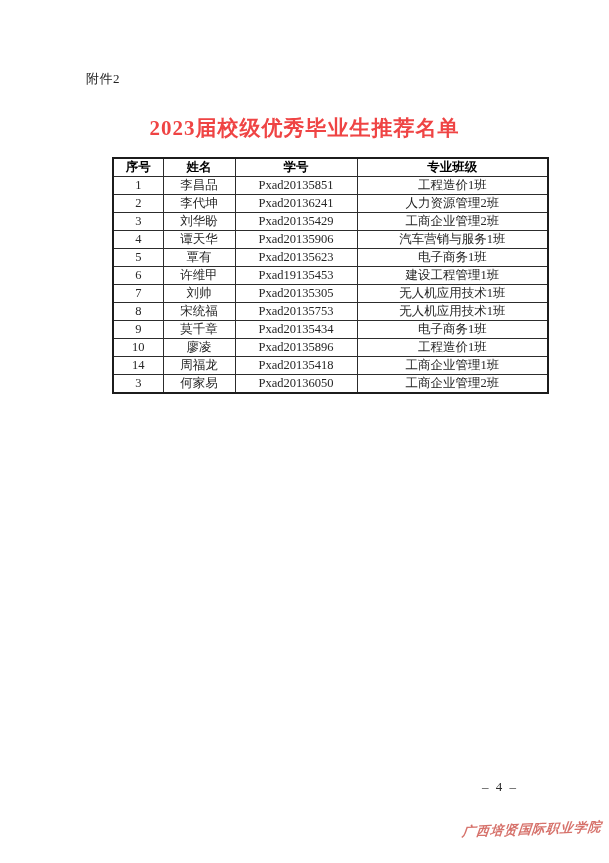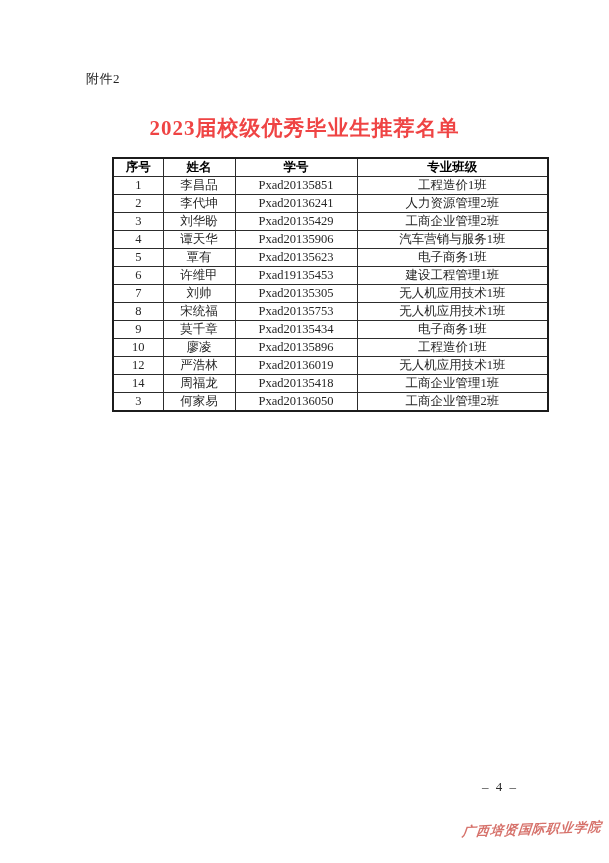--- a/index.html
+++ b/index.html
@@ -174,26 +174,20 @@
           <td>Pxad20135434</td>
           <td>电子商务1班</td>
         </tr>
         <tr>
           <td>10</td>
           <td>廖凌</td>
           <td>Pxad20135896</td>
           <td>工程造价1班</td>
         </tr>
         <tr>
-          <td>12</td>
-          <td>严浩林</td>
-          <td>Pxad20136019</td>
-          <td>无人机应用技术1班</td>
-        </tr>
-        <tr>
           <td>14</td>
           <td>周福龙</td>
           <td>Pxad20135418</td>
           <td>工商企业管理1班</td>
         </tr>
         <tr>
           <td>3</td>
           <td>何家易</td>
           <td>Pxad20136050</td>
           <td>工商企业管理2班</td>

